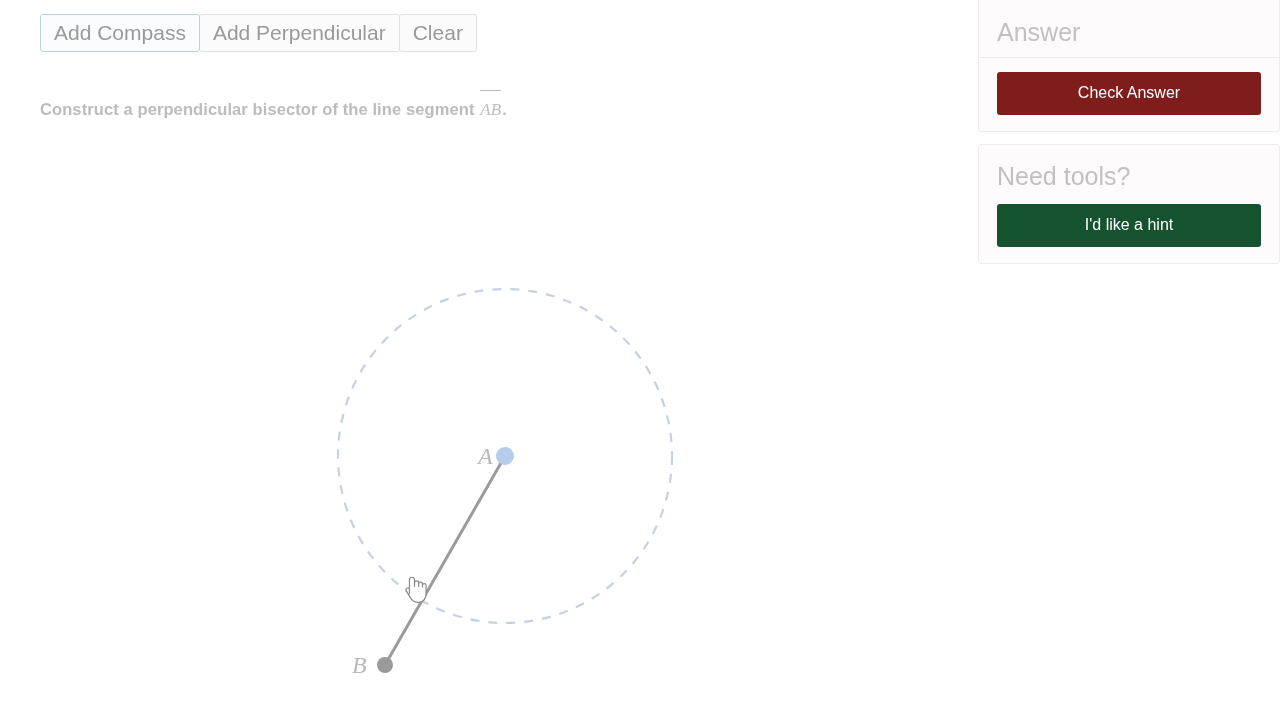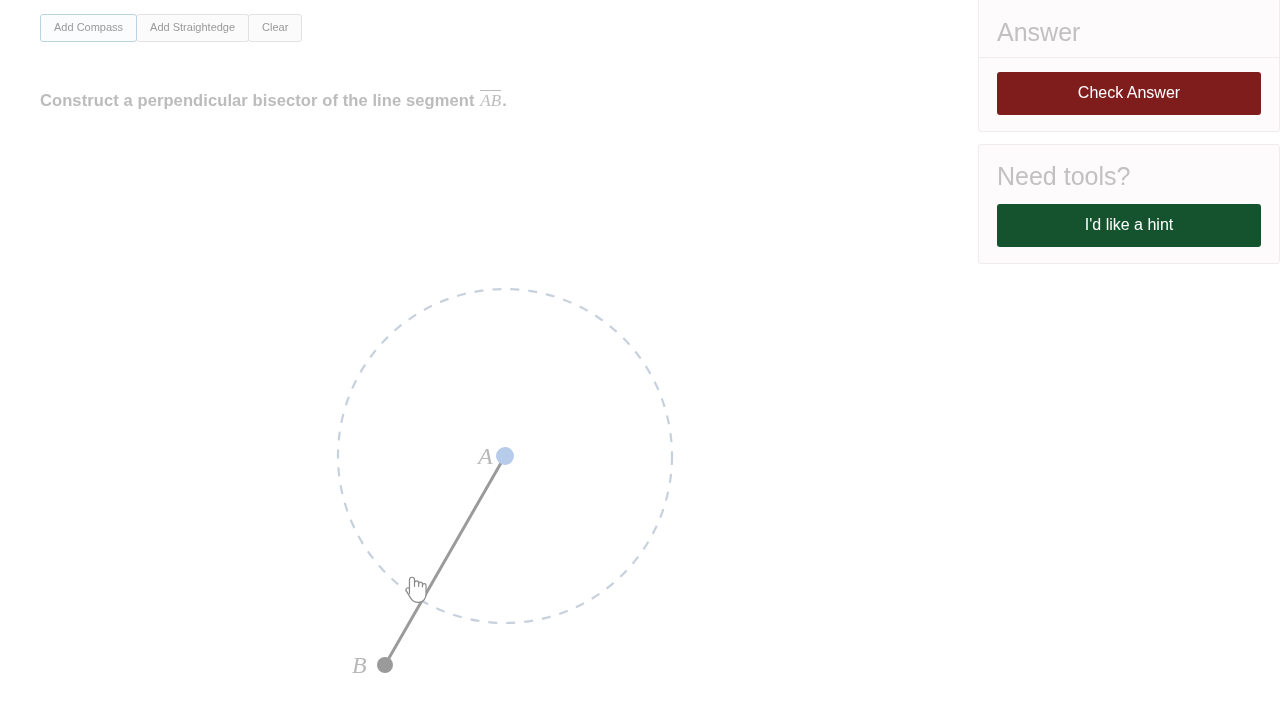--- a/index.html
+++ b/index.html
@@ -18,21 +18,21 @@
 
   
   #toolbar {
     position: absolute;
     left: 40px; top: 14px;
     display: flex;
     align-items: stretch;
   }
   .tool-btn {
     font-family: "Liberation Sans", sans-serif;
-    font-size: 11px;
+    font-size: 21px;
     line-height: 1;
     color: #9a9a9a;
     background: #fbfbfb;
     border: 1px solid #e2e2e2;
     border-radius: 3px;
     padding: 7px 13px 8px 13px;
     margin-right: -1px;
     white-space: nowrap;
     cursor: pointer;
   }
@@ -52,21 +52,21 @@
     color: #bcbcbc;
     letter-spacing: 0.1px;
     white-space: nowrap;
   }
   .math-seg {
     font-family: "Liberation Serif", serif;
     font-style: italic;
     font-weight: normal;
     font-size: 17px;
     border-top: 1.3px solid #bcbcbc;
-    padding-top: 1px;
+    padding-top: 10px;
     display: inline-block;
     line-height: 1;
     margin: 0 1px;
     text-align: center;
   }
 
   
   #geometry {
     position: absolute;
     left: 0; top: 0;
@@ -162,21 +162,21 @@
   #help-card .card-head { padding-bottom: 6px; }
   #help-card .card-foot { padding-top: 8px; }
 </style>
 </head>
 <body>
 
 <div id="screen">
 
   <div id="toolbar">
     <button class="tool-btn active">Add Compass</button>
-    <button class="tool-btn">Add Straightedge</button>
+    <button class="tool-btn">Add Perpendicular</button>
     <button class="tool-btn">Clear</button>
   </div>
 
   <div id="instruction"><span>Construct a perpendicular bisector of the line segment </span><span class="math-seg">AB</span><span>.</span></div>
 
   <svg id="geometry" viewBox="0 0 980 720" width="980" height="720">
     <circle id="g-circle" cx="505" cy="456" r="167" fill="none" stroke="#c7d1de" stroke-width="2.2" stroke-dasharray="9 9"></circle>
     <line id="g-seg" x1="505" y1="456" x2="385" y2="665" stroke="#9b9b9b" stroke-width="3" stroke-linecap="round"></line>
     <circle id="g-pt-a" cx="505" cy="456" r="9" fill="#b6ccea"></circle>
     <circle id="g-pt-b" cx="385" cy="665" r="8" fill="#9a9a9a"></circle>

